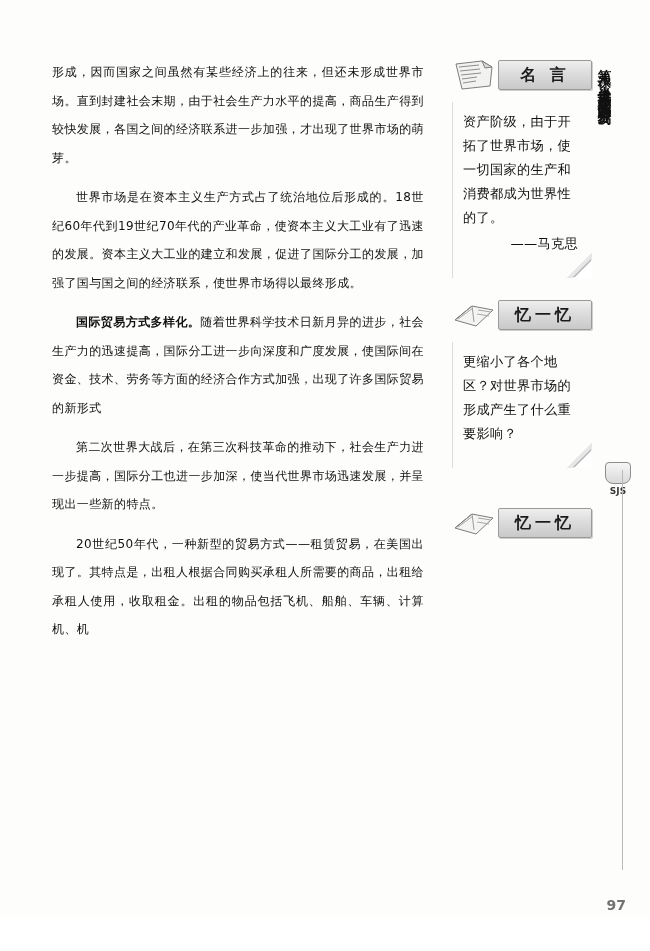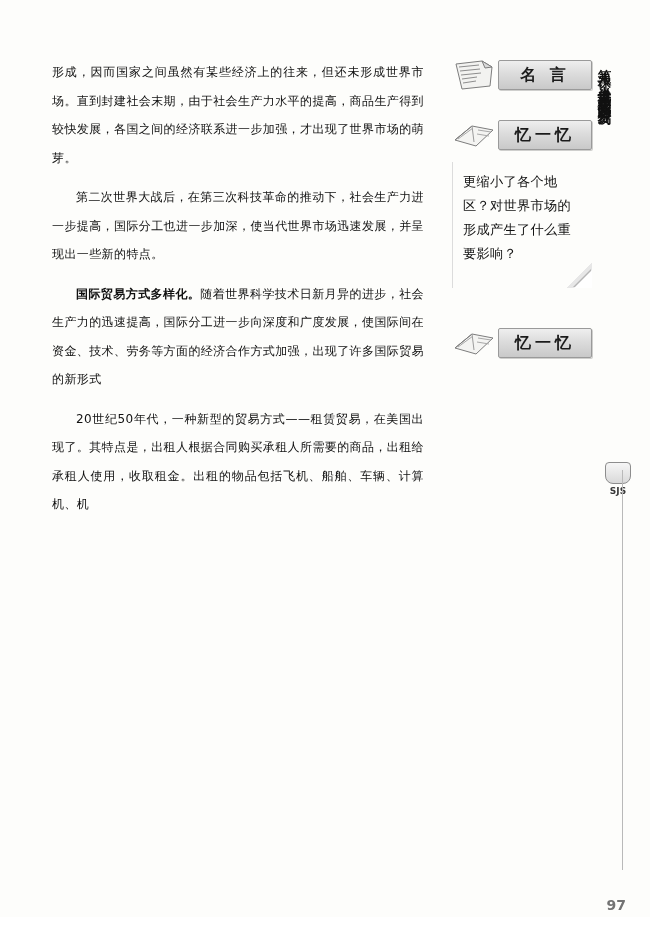--- a/index.html
+++ b/index.html
@@ -219,25 +219,26 @@
 </style>
 </head>
 <body>
 
 <div class="page">
 
   <div class="main-col">
 
     <p class="para">形成，因而国家之间虽然有某些经济上的往来，但还未形成世界市场。直到封建社会末期，由于社会生产力水平的提高，商品生产得到较快发展，各国之间的经济联系进一步加强，才出现了世界市场的萌芽。</p>
 
-
+    <p class="para indent">世界市场是在资本主义生产方式占了统治地位后形成的。18世纪60年代到19世纪70年代的产业革命，使资本主义大工业有了迅速的发展。资本主义大工业的建立和发展，促进了国际分工的发展，加强了国与国之间的经济联系，使世界市场得以最终形成。</p>
+
+
+    <p class="para indent"><span class="bold">国际贸易方式多样化。</span><span>随着世界科学技术日新月异的进步，社会生产力的迅速提高，国际分工进一步向深度和广度发展，使国际间在资金、技术、劳务等方面的经济合作方式加强，出现了许多国际贸易的新形式</span></p>
 
     <p class="para indent">第二次世界大战后，在第三次科技革命的推动下，社会生产力进一步提高，国际分工也进一步加深，使当代世界市场迅速发展，并呈现出一些新的特点。</p>
-
-    <p class="para indent"><span class="bold">国际贸易方式多样化。</span><span>随着世界科学技术日新月异的进步，社会生产力的迅速提高，国际分工进一步向深度和广度发展，使国际间在资金、技术、劳务等方面的经济合作方式加强，出现了许多国际贸易的新形式</span></p>
 
     <p class="para indent">20世纪50年代，一种新型的贸易方式——租赁贸易，在美国出现了。其特点是，出租人根据合同购买承租人所需要的商品，出租给承租人使用，收取租金。出租的物品包括飞机、船舶、车辆、计算机、机</p>
 
   </div>
 
   <div class="rail">
 
     <div class="box">
       <div class="banner">
         <span class="banner-icon">
@@ -246,20 +247,24 @@
             <path d="M7 9 L27 7" stroke="#8d8d8d" stroke-width="1"></path>
             <path d="M8 13 L28 11" stroke="#8d8d8d" stroke-width="1"></path>
             <path d="M9 17 L29 15" stroke="#8d8d8d" stroke-width="1"></path>
             <path d="M10 21 L25 19" stroke="#8d8d8d" stroke-width="1"></path>
             <path d="M11 25 L24 23" stroke="#8d8d8d" stroke-width="1"></path>
             <path d="M30 3 L33 10 L40 9 Z" fill="#d9d9d9" stroke="#7d7d7d" stroke-width="1"></path>
           </svg>
         </span>
         <span class="banner-label">名 言</span>
       </div>
+      <div class="note-body">
+        <span>资产阶级，由于开拓了世界市场，使一切国家的生产和消费都成为世界性的了。</span>
+        <span class="note-attrib">——马克思</span>
+      </div>
     </div>
 
     <div class="box">
       <div class="banner">
         <span class="banner-icon">
           <svg viewBox="0 0 44 34" width="44" height="34" aria-hidden="true">
             <path d="M3 22 L20 8 L41 12 L24 28 Z" fill="#f4f4f2" stroke="#7d7d7d" stroke-width="1"></path>
             <path d="M3 22 L20 8" stroke="#7d7d7d" stroke-width="1"></path>
             <path d="M20 8 L22 24" stroke="#9b9b9b" stroke-width="1"></path>
             <path d="M6 21 L21 10" stroke="#a8a8a8" stroke-width="1"></path>

